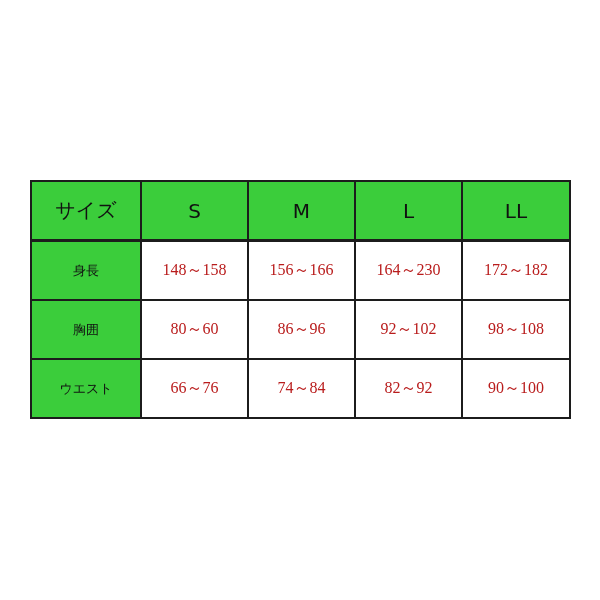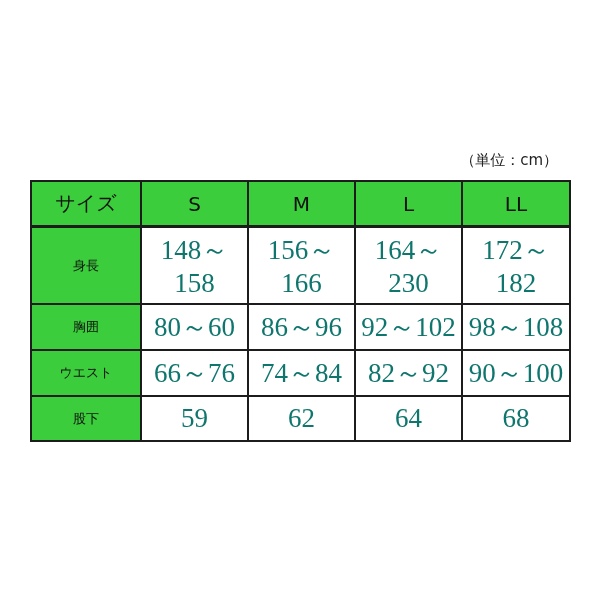--- a/index.html
+++ b/index.html
@@ -29,48 +29,47 @@
     top: 180px;
     width: 539px;
     border-collapse: collapse;
     table-layout: fixed;
   }
   table.size-chart td {
     border: 2px solid #1c1c1c;
     text-align: center;
     vertical-align: middle;
     height: 35px;
-    padding: 4px;
+    padding: 11px;
     overflow: hidden;
   }
   table.size-chart tr.header-row td {
     border-bottom-width: 3px;
   }
   .green-cell {
     background: #3bcd3b;
     color: #111111;
     font-size: 13px;
   }
   tr.header-row .green-cell {
     font-size: 20px;
   }
   .value-cell {
     background: #ffffff;
-    color: #0f766e;
+    color: #b91c1c;
     font-family: "Liberation Serif", "DejaVu Serif", serif;
-    font-size: 27px;
+    font-size: 16px;
     border-radius: 14px;
   }
 </style>
 </head>
 <body>
 
 <div class="stage">
 
-  <div class="unit-note">（単位：cm）</div>
 
   <table class="size-chart">
     <colgroup>
       <col style="width:110px">
       <col style="width:107px">
       <col style="width:107px">
       <col style="width:107px">
       <col style="width:108px">
     </colgroup>
     <tbody>
@@ -101,23 +100,16 @@
       <tr>
         <td class="green-cell">ウエスト</td>
         <td class="value-cell">66～76</td>
         <td class="value-cell">74～84</td>
         <td class="value-cell">82～92</td>
         <td class="value-cell">90～100</td>
       </tr>
 
 
 
-      <tr>
-        <td class="green-cell">股下</td>
-        <td class="value-cell">59</td>
-        <td class="value-cell">62</td>
-        <td class="value-cell">64</td>
-        <td class="value-cell">68</td>
-      </tr>
     </tbody>
   </table>
 
 </div>
 
 </body></html>

